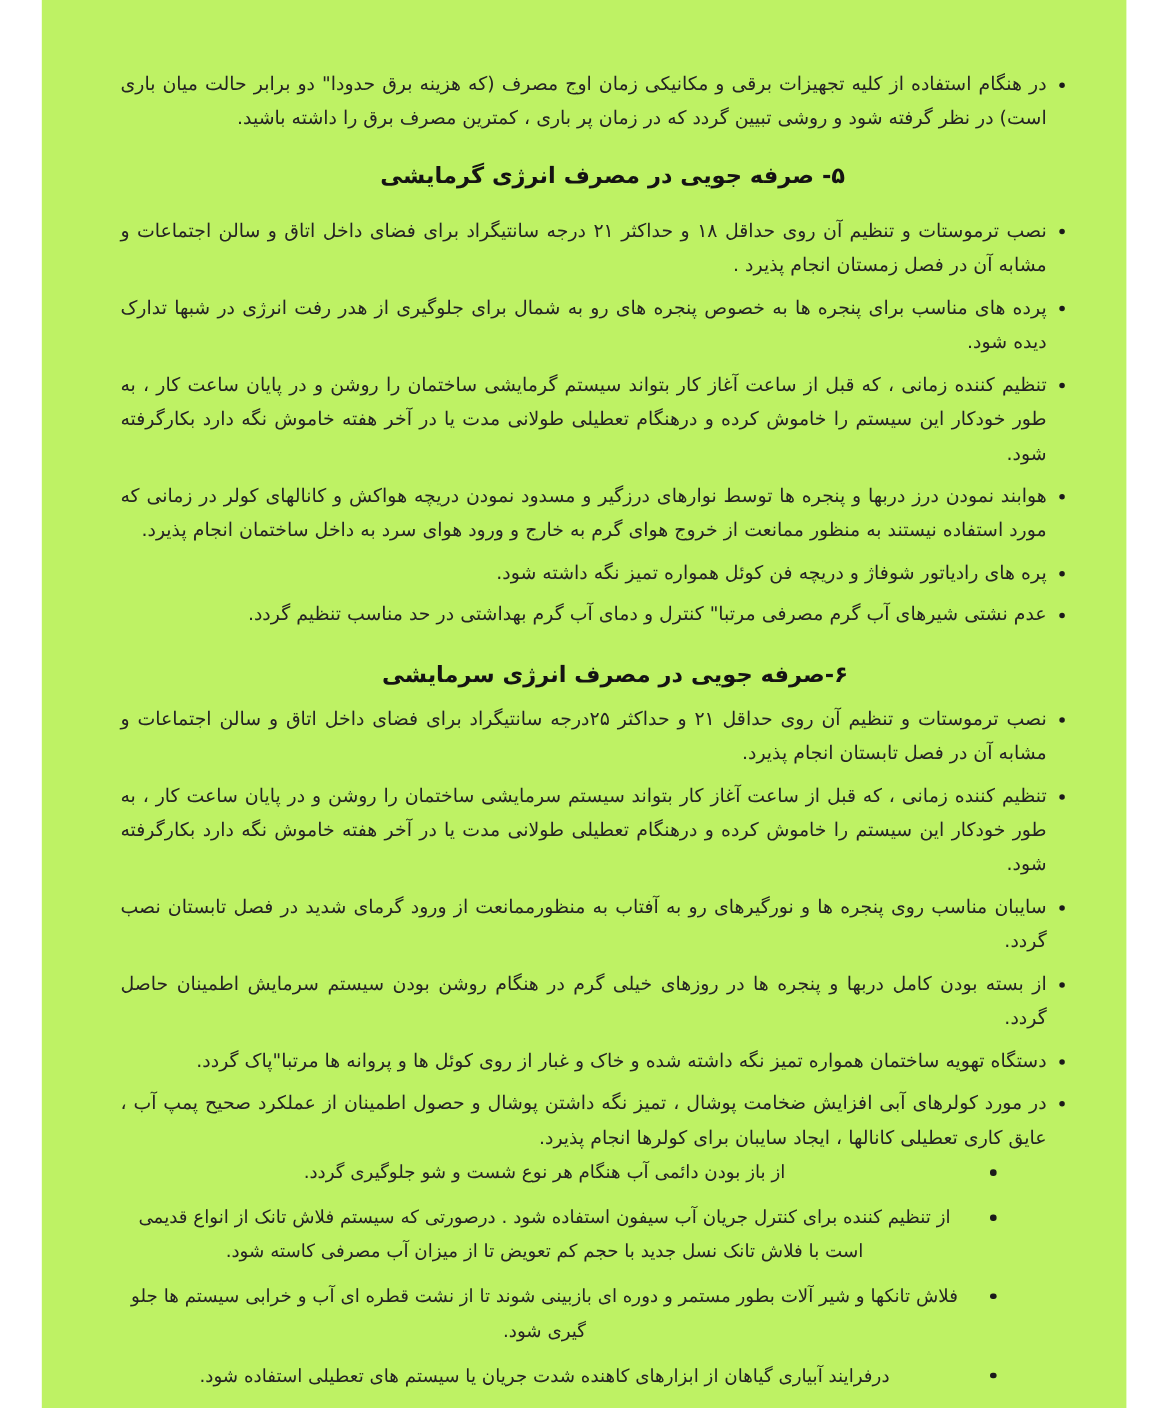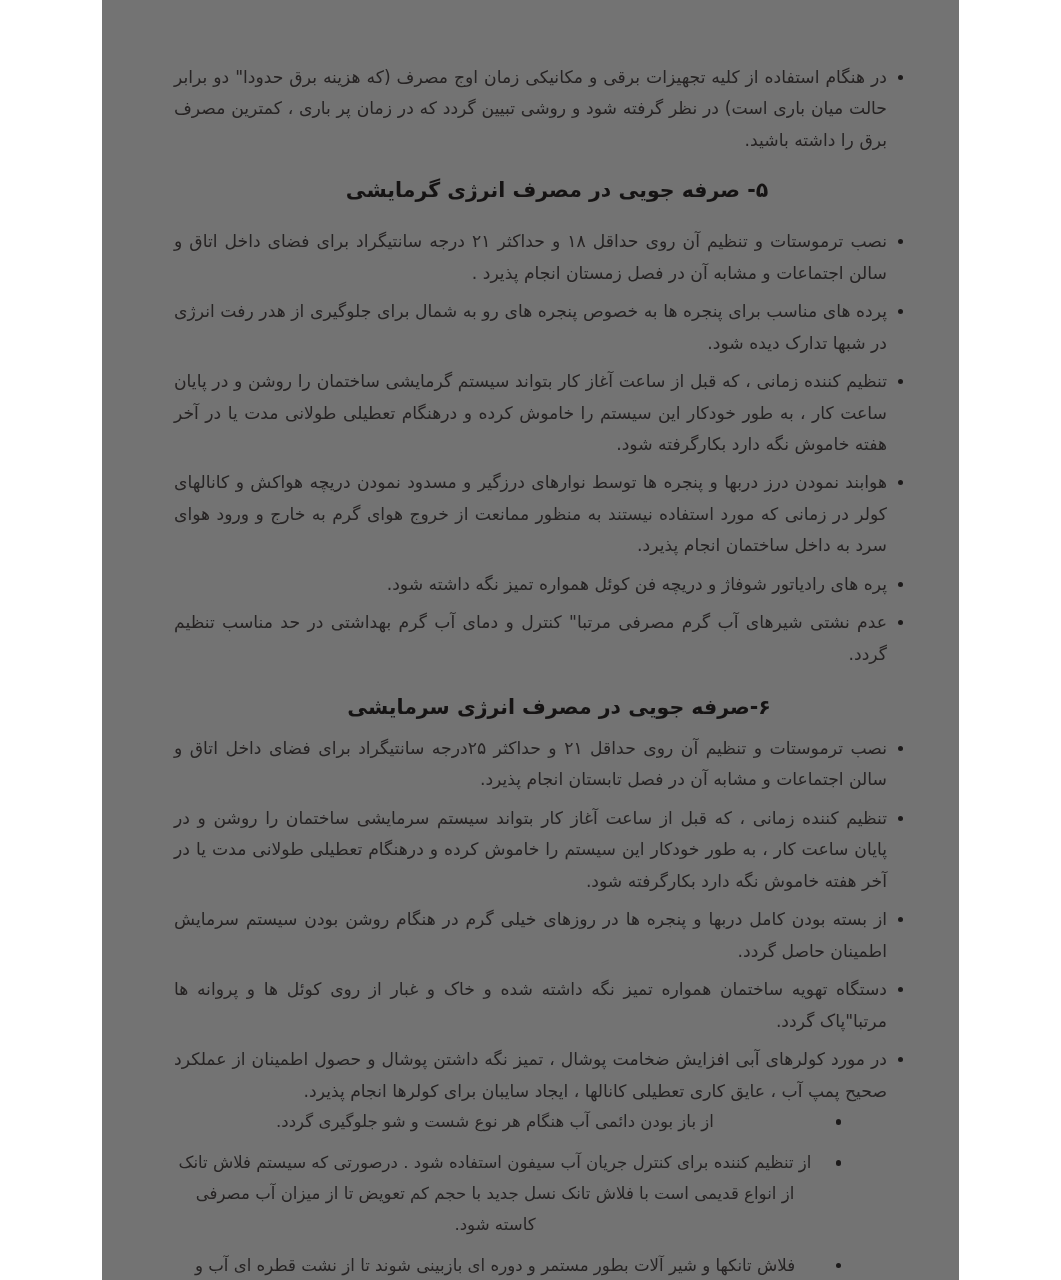--- a/index.html
+++ b/index.html
@@ -3,23 +3,23 @@
 <meta charset="utf-8">
 <title>Energy Saving Guidelines</title>
 <style>
   html, body {
     margin: 0;
     padding: 0;
     background: #ffffff;
   }
   .page {
     position: relative;
-    width: 857px;
+    width: 986px;
     height: 1280px;
-    background: #737373;
+    background: #bef264;
     margin: 0 auto;
     overflow: hidden;
     font-family: "DejaVu Sans", "Liberation Sans", sans-serif;
     color: #221f1f;
     direction: rtl;
     text-align: right;
   }
   .content {
     position: absolute;
     top: 62px;
@@ -108,20 +108,21 @@
       <li>تنظیم کننده زمانی ، که قبل از ساعت آغاز کار بتواند سیستم گرمایشی ساختمان را روشن و در پایان ساعت کار ، به طور خودکار این سیستم را خاموش کرده و درهنگام تعطیلی طولانی مدت یا در آخر هفته خاموش نگه دارد بکارگرفته شود.</li>
       <li>هوابند نمودن درز دربها و پنجره ها  توسط نوارهای درزگیر و مسدود نمودن دریچه هواکش و کانالهای کولر در زمانی که مورد استفاده نیستند به منظور ممانعت از خروج هوای گرم به خارج و ورود هوای سرد به داخل ساختمان انجام پذیرد.</li>
       <li>پره های رادیاتور شوفاژ و دریچه فن کوئل  همواره تمیز نگه داشته شود.</li>
       <li>عدم نشتی شیرهای آب گرم مصرفی مرتبا" کنترل و دمای آب گرم بهداشتی در حد مناسب تنظیم گردد.</li>
     </ul>
 
     <h2 class="section-heading h6">۶-صرفه جویی در مصرف انرژی سرمایشی</h2>
     <ul class="bullets list-block">
       <li>نصب ترموستات و تنظیم آن روی حداقل ۲۱ و حداکثر ۲۵درجه سانتیگراد برای فضای داخل اتاق و سالن اجتماعات و مشابه آن در فصل تابستان انجام پذیرد.</li>
       <li>تنظیم کننده زمانی ، که قبل از ساعت آغاز کار بتواند سیستم سرمایشی ساختمان را روشن و در پایان ساعت کار ، به طور خودکار این سیستم را خاموش کرده و درهنگام تعطیلی طولانی مدت یا در آخر هفته خاموش نگه دارد بکارگرفته شود.</li>
+      <li>سایبان مناسب روی پنجره ها و نورگیرهای رو به آفتاب به منظورممانعت از ورود گرمای شدید در فصل تابستان نصب گردد.</li>
       <li>از بسته بودن کامل دربها و پنجره ها در روزهای خیلی گرم در هنگام روشن بودن سیستم سرمایش اطمینان حاصل گردد.</li>
       <li>دستگاه تهویه ساختمان همواره تمیز نگه داشته شده و خاک و غبار از روی کوئل ها و پروانه ها مرتبا"پاک گردد.</li>
       <li>در مورد کولرهای آبی افزایش ضخامت پوشال ، تمیز نگه داشتن پوشال و حصول اطمینان از عملکرد صحیح پمپ آب ، عایق کاری تعطیلی کانالها ، ایجاد سایبان برای کولرها انجام پذیرد.</li>
     </ul>
 
     <ul class="bullets indented list-block">
       <li>از باز بودن دائمی آب هنگام  هر نوع شست و شو جلوگیری گردد.</li>
       <li>از تنظیم کننده برای کنترل جریان آب سیفون استفاده شود . درصورتی که سیستم فلاش تانک از انواع قدیمی است با فلاش تانک نسل جدید با حجم کم تعویض تا از میزان آب مصرفی کاسته شود.</li>
       <li>فلاش تانکها و شیر آلات بطور مستمر  و دوره ای بازبینی شوند تا از نشت قطره ای آب و خرابی سیستم ها جلو گیری شود.</li>
       <li>درفرایند آبیاری گیاهان از ابزارهای کاهنده شدت جریان یا سیستم های تعطیلی استفاده شود.</li>

